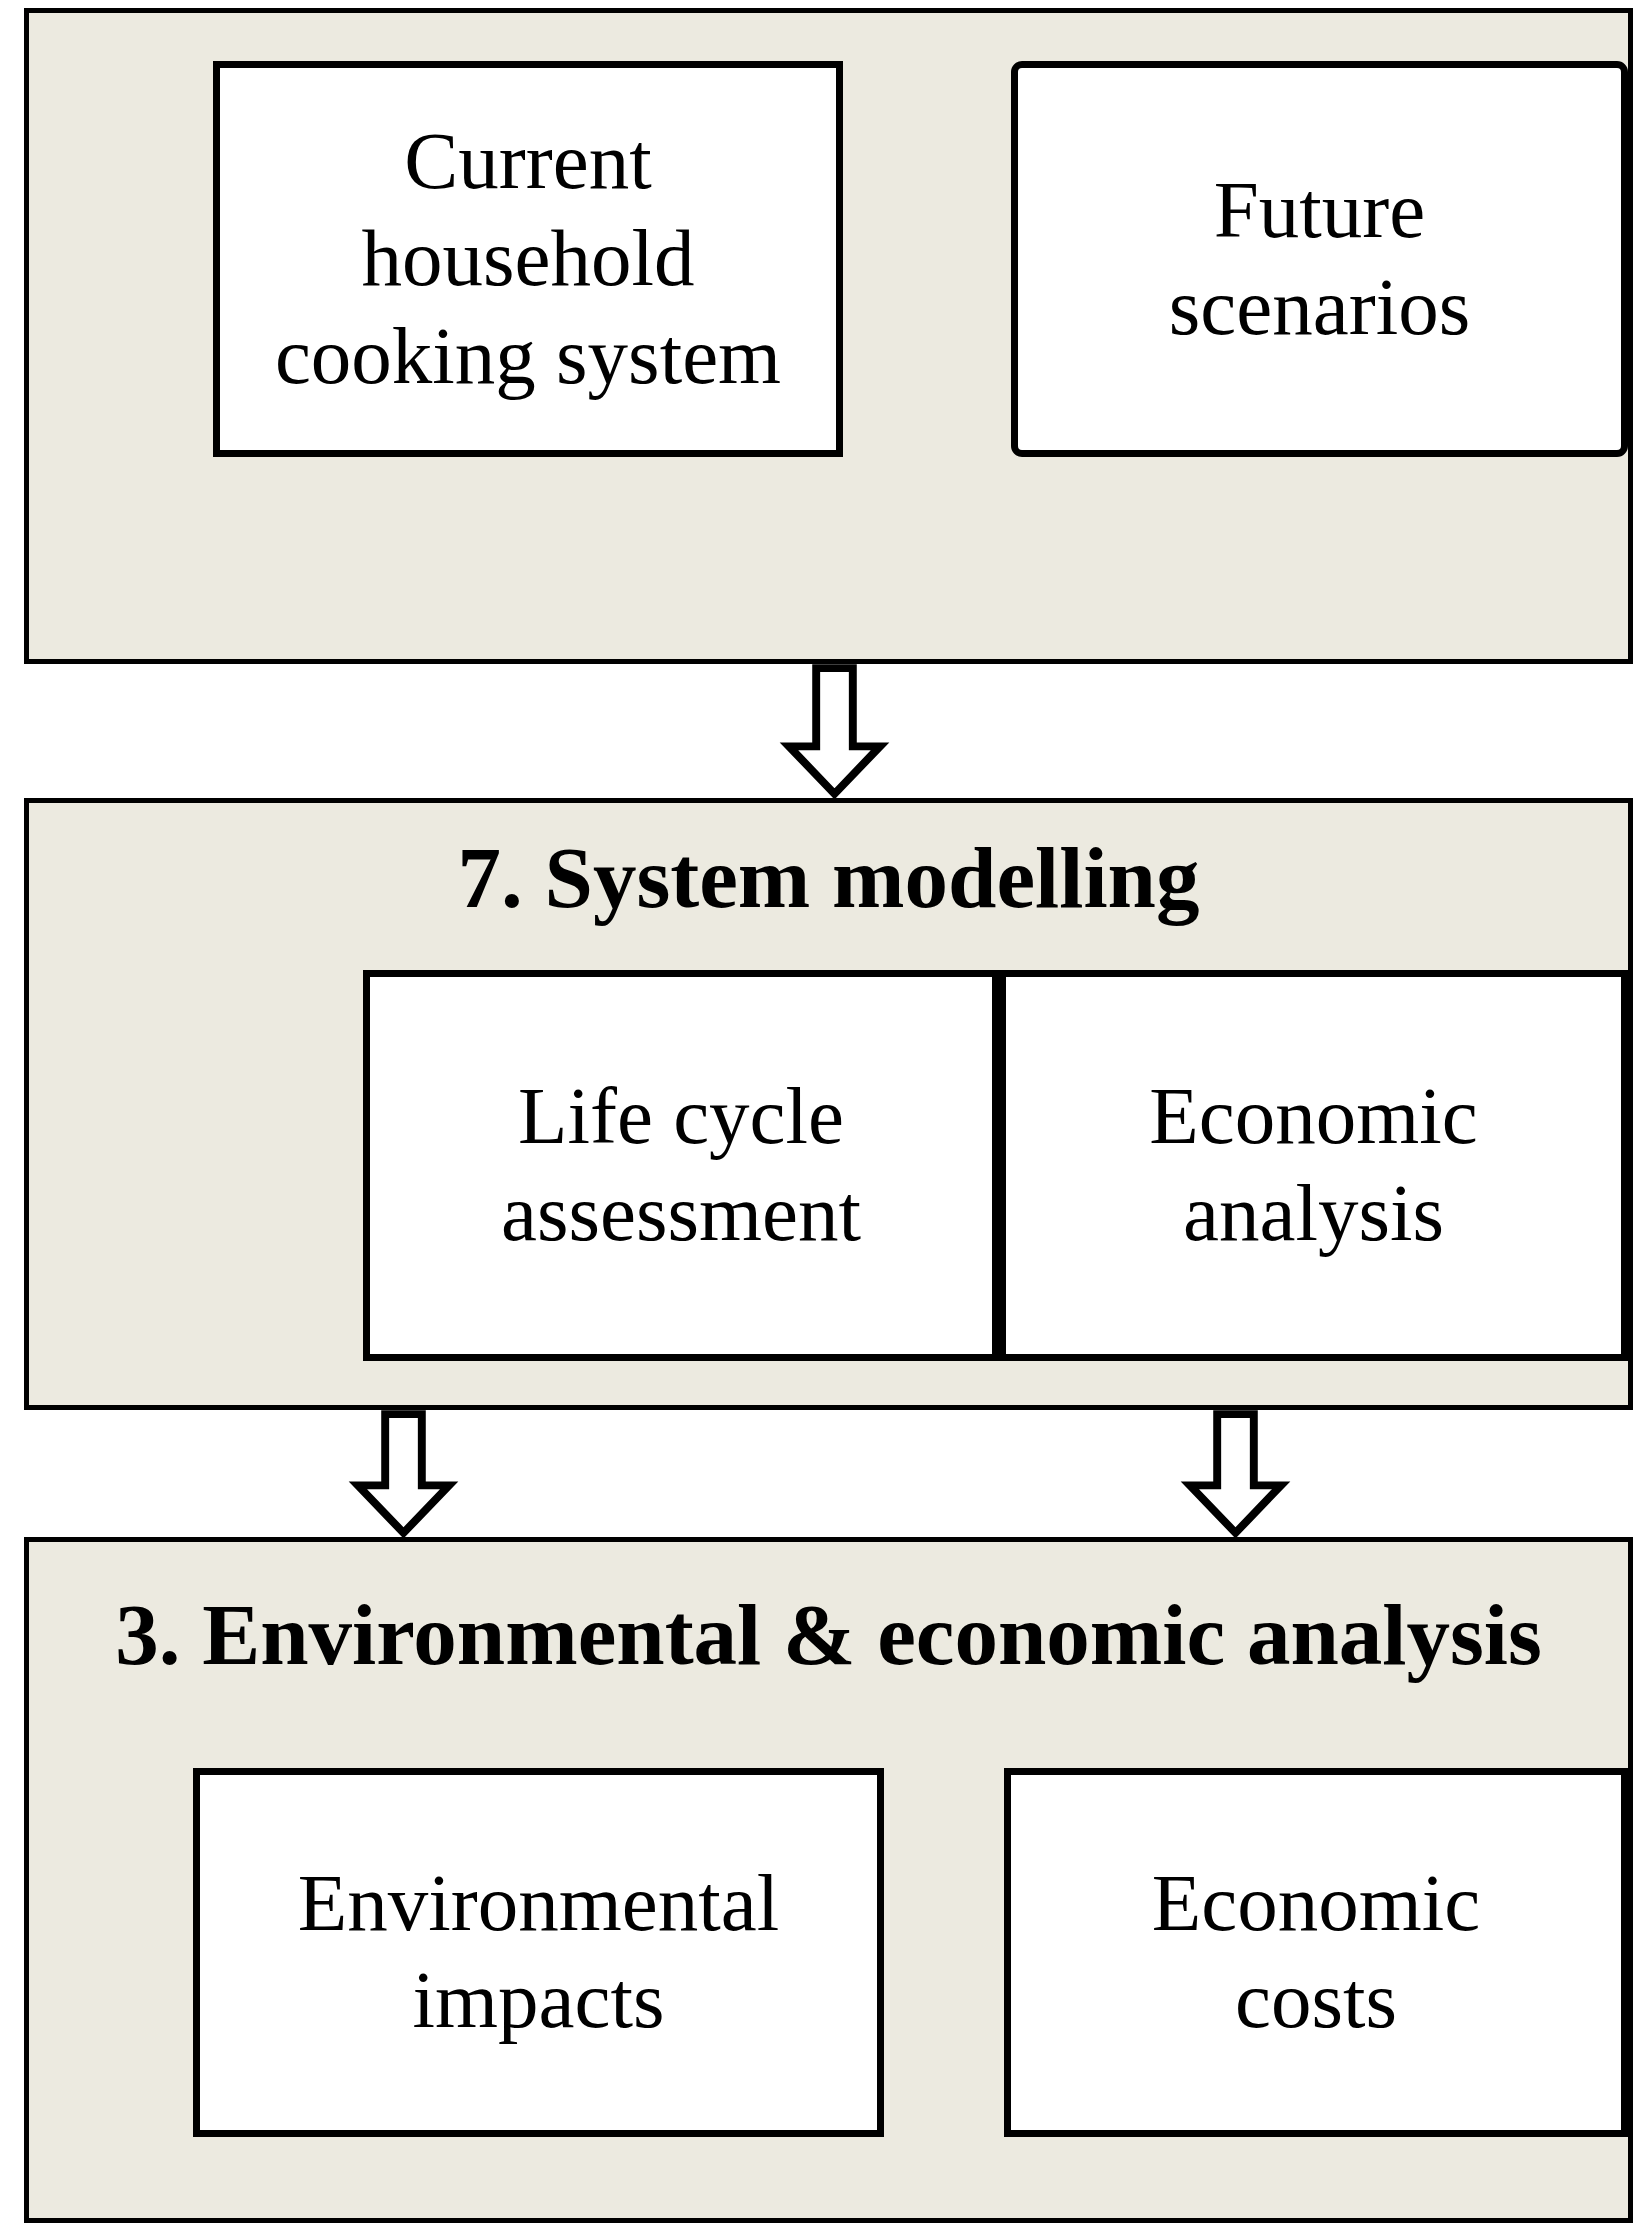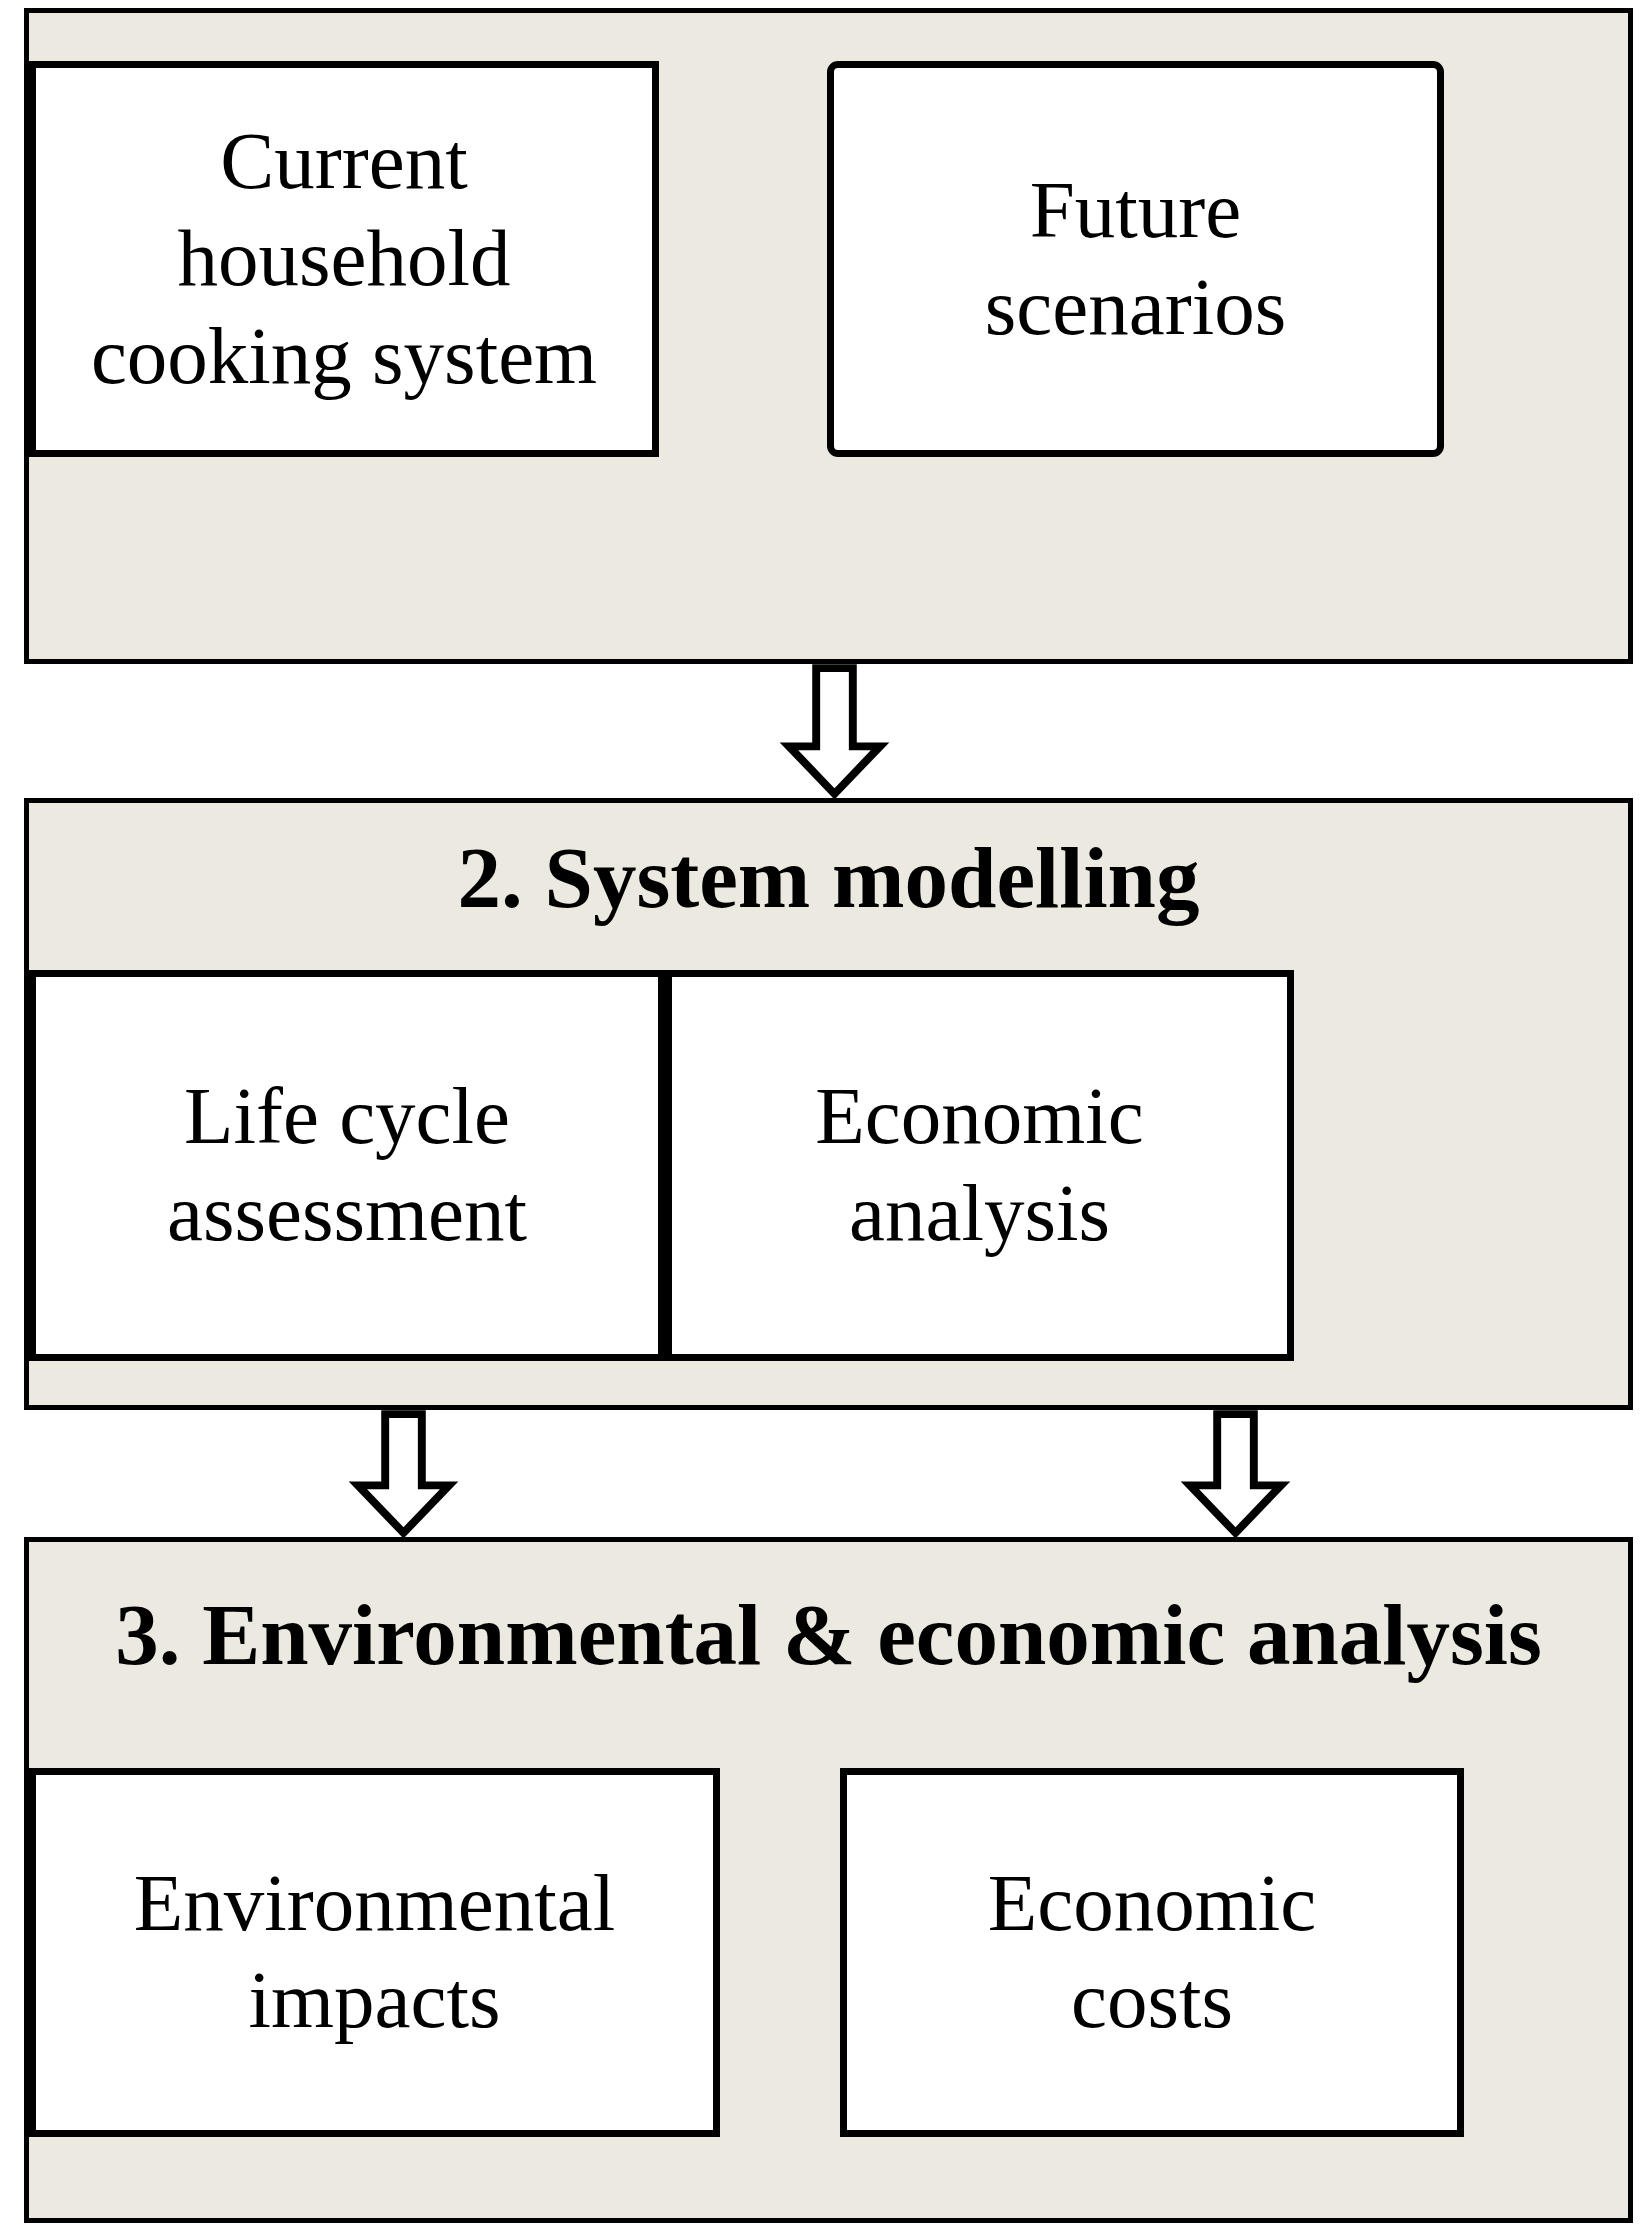--- a/index.html
+++ b/index.html
@@ -43,21 +43,21 @@
     text-align: center;
     white-space: nowrap;
     color: var(--line, #000);
   }
   .stage-1 .stage-title { margin-top: 26px; }
   .stage-2 .stage-title { margin-top: 18px; }
   .stage-3 .stage-title { margin-top: 36px; }
 
   .boxes-row {
     display: flex;
-    justify-content: flex-start;
+    justify-content: flex-end;
     width: 100%;
   }
   .stage-1 .boxes-row { margin-top: 48px; gap: 168px; }
   .stage-2 .boxes-row { margin-top: 36px; }
   .stage-3 .boxes-row { margin-top: 77px; gap: 120px; }
 
   .box {
     box-sizing: border-box;
     background: var(--box-bg, #ffffff);
     border: 7px solid var(--line, #000);
@@ -118,21 +118,21 @@
 
   <div class="arrow-row arrow-row-1">
     <div class="arrow arrow-center">
       <svg width="99" height="134" viewBox="0 0 100 135">
         <polygon points="31.5,4 68.5,4 68.5,83 96,83 50,131 4,83 31.5,83" fill="#ffffff" stroke="#000000" stroke-width="8" stroke-linejoin="miter"></polygon>
       </svg>
     </div>
   </div>
 
   <section class="stage stage-2">
-    <h2 class="stage-title">2. System modelling</h2>
+    <h2 class="stage-title">7. System modelling</h2>
     <div class="boxes-row">
       <div class="box box-left">
         <div class="box-label">Life cycle
 assessment</div>
       </div>
       <div class="box box-right">
         <div class="box-label">Economic
 analysis</div>
       </div>
     </div>

